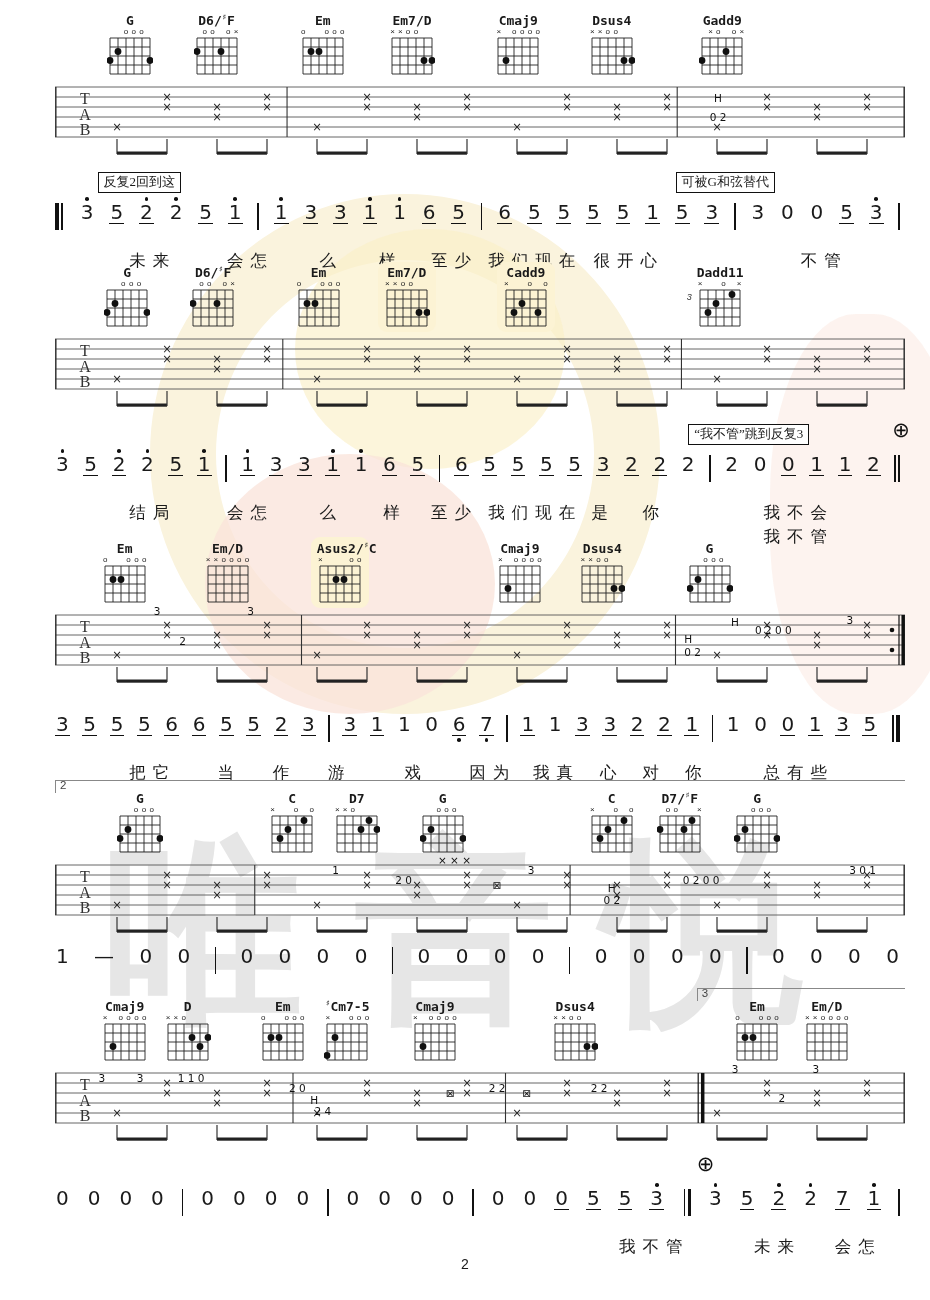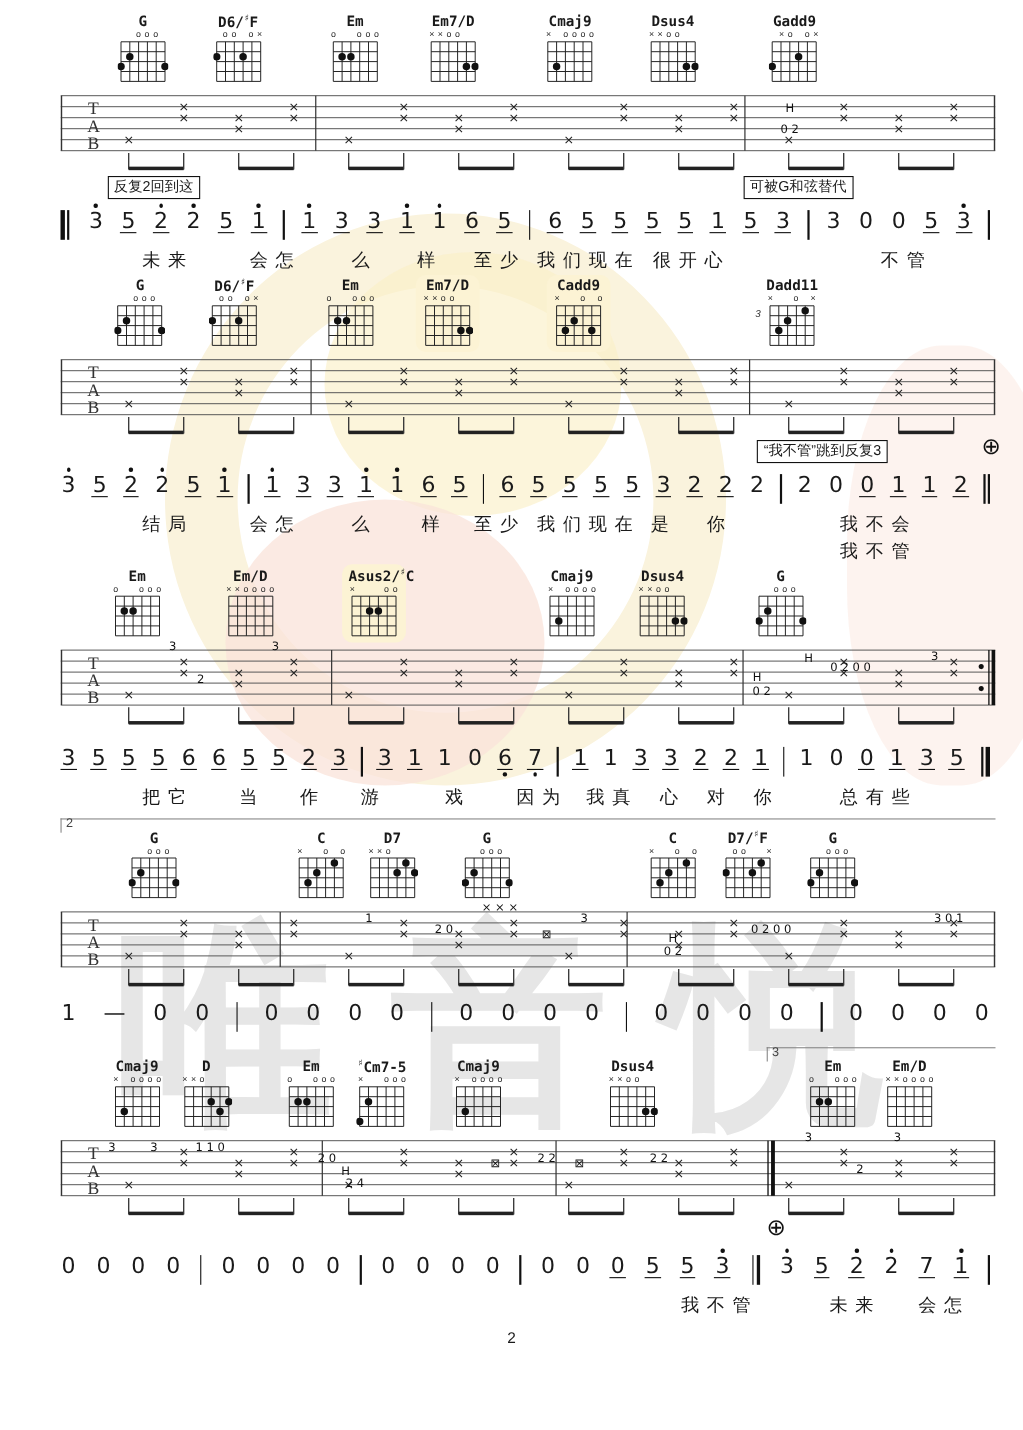--- a/index.html
+++ b/index.html
@@ -28,40 +28,40 @@
   .chord .nm sup{font-size:8.5px;}
   .marks{display:flex;justify-content:space-between;width:46px;height:8px;line-height:8px;font-size:8px;color:#222;}
   .marks i{font-style:normal;width:7px;display:inline-block;text-align:center;}
   .fretlab{position:absolute;left:-10px;top:26px;font-size:9px;font-style:italic;color:#333;}
   .chord svg{display:block;margin:0 auto;}
   .staffw{margin:0 25px 0 55px;}
   .staffw svg{display:block;}
   .tabL{font-family:"Liberation Serif",serif;font-size:16px;fill:#333;text-anchor:middle;}
   .xm{font-family:"DejaVu Sans",sans-serif;font-size:11.5px;fill:#222;text-anchor:middle;}
   .ann{font-family:"DejaVu Sans",sans-serif;font-size:10.5px;fill:#111;text-anchor:middle;}
-  .label-row{position:relative;height:22px;margin:0 25px 0 55px;}
+  .label-row{position:relative;height:22px;margin:12px 25px 0 55px;font-family:Liberation Serif, serif;}
   .label-row.slim{height:6px;}
   .box{position:absolute;top:0;border:1.3px solid #111;padding:0 5px 1px;font-size:13px;background:#fff;white-space:nowrap;}
   .coda{position:absolute;top:-4px;font-size:21px;line-height:1;color:#111;}
   .notation{display:flex;justify-content:space-between;align-items:flex-start;height:42px;
     padding:3px 30px 0 55px;box-sizing:border-box;}
   .tok{display:inline-flex;flex-direction:column;align-items:center;line-height:1;}
   .dh,.dl{width:3.6px;height:3.6px;border-radius:50%;background:transparent;}
   .dh{margin-bottom:1.5px;}.dl{margin-top:2px;}
   .dh.on,.dl.on{background:#111;}
   .nv{font-family:"DejaVu Sans",sans-serif;font-size:20px;padding:0 1px 1px;border-bottom:1.7px solid transparent;}
   .tok.u .nv{border-bottom-color:#111;}
   .bar{display:inline-flex;align-items:center;gap:2.5px;height:30px;margin-top:4px;}
   .bar i{display:block;font-style:normal;}
   .bt{width:1.5px;height:27px;background:#111;}
   .bk{width:3.5px;height:27px;background:#111;}
   .bd{display:flex;flex-direction:column;gap:7px;}
   .bd b{width:3.5px;height:3.5px;border-radius:50%;background:#111;}
   .lyric-row{position:relative;height:24px;margin:0 25px 0 55px;}
-  .lyr{position:absolute;top:2px;transform:translateX(-50%);font-size:16.5px;letter-spacing:7px;
+  .lyr{position:absolute;top:14px;transform:translateX(-50%);font-size:16.5px;letter-spacing:7px;
     white-space:nowrap;font-family:"DejaVu Sans",sans-serif;text-align:right;}
   .footer{text-align:center;margin-top:10px;position:relative;z-index:1;}
   .pageno{font-size:14px;}
   .brand{font-size:19px;font-weight:bold;letter-spacing:4px;margin-top:4px;}
 </style>
 </head>
 <body>
 
 <div class="wm">
   <div class="wm-ring"></div>

